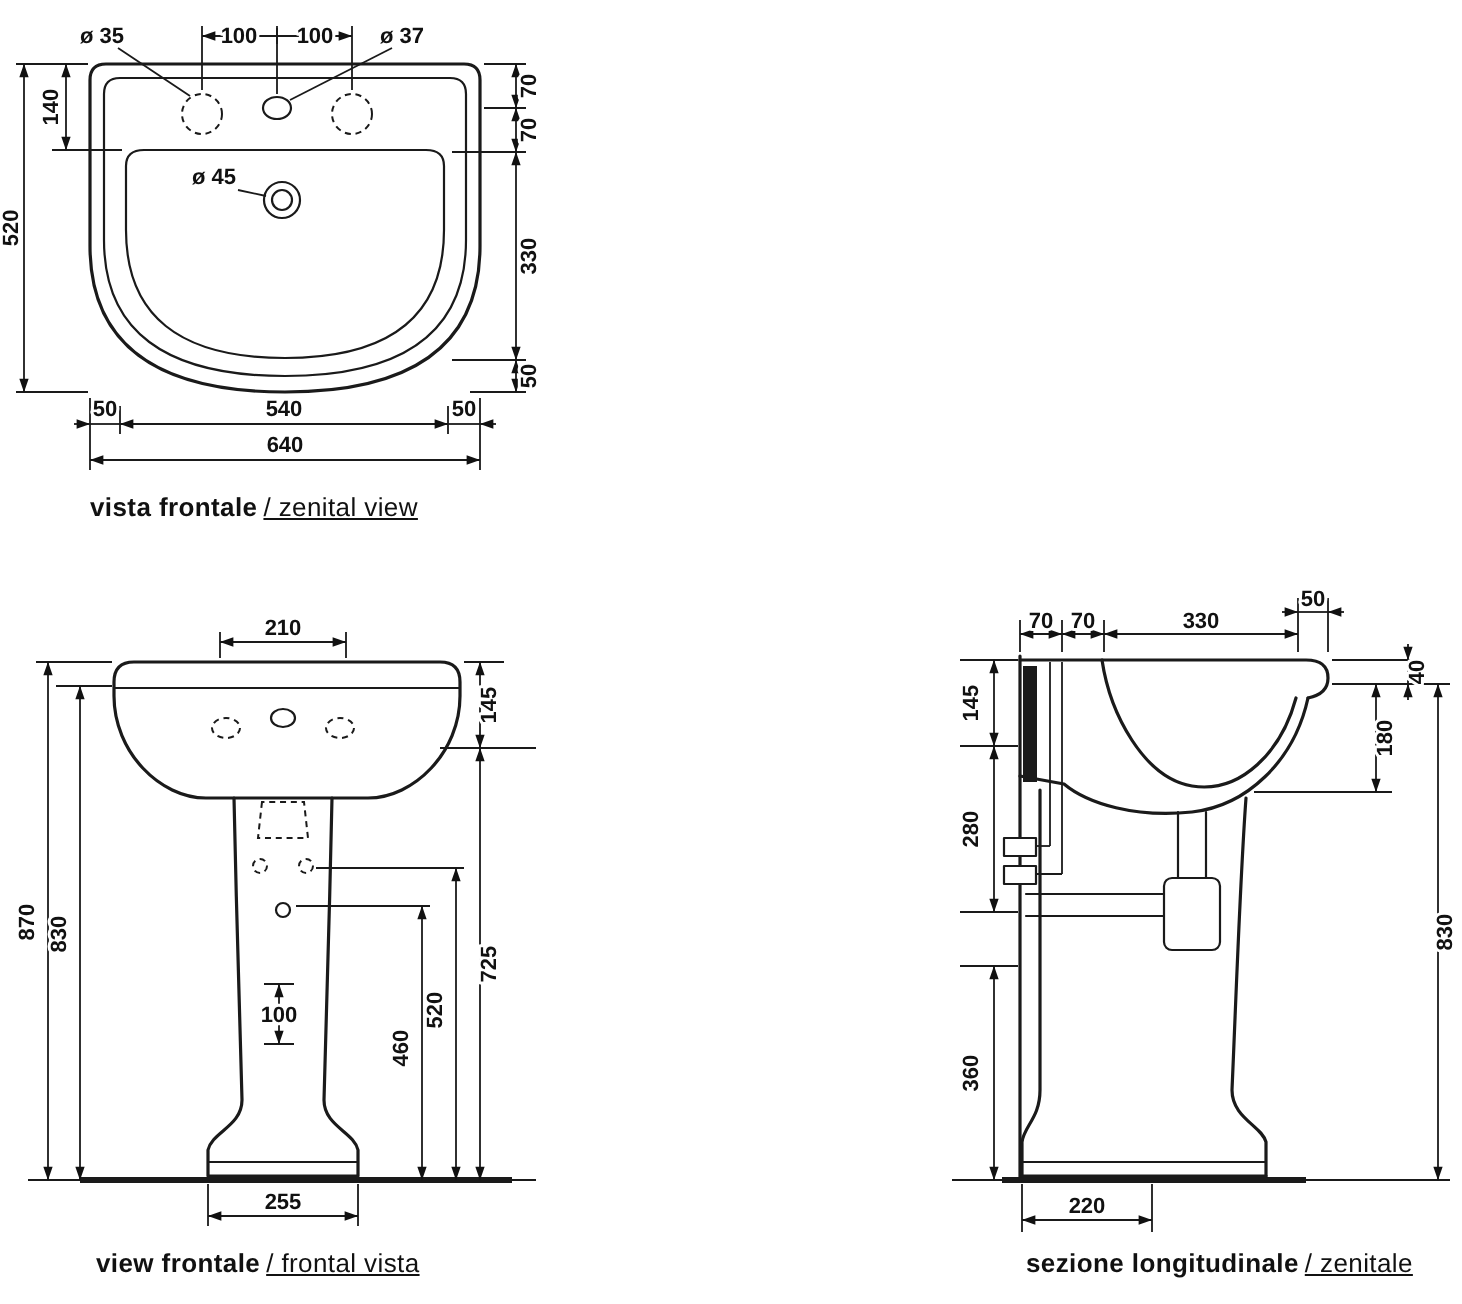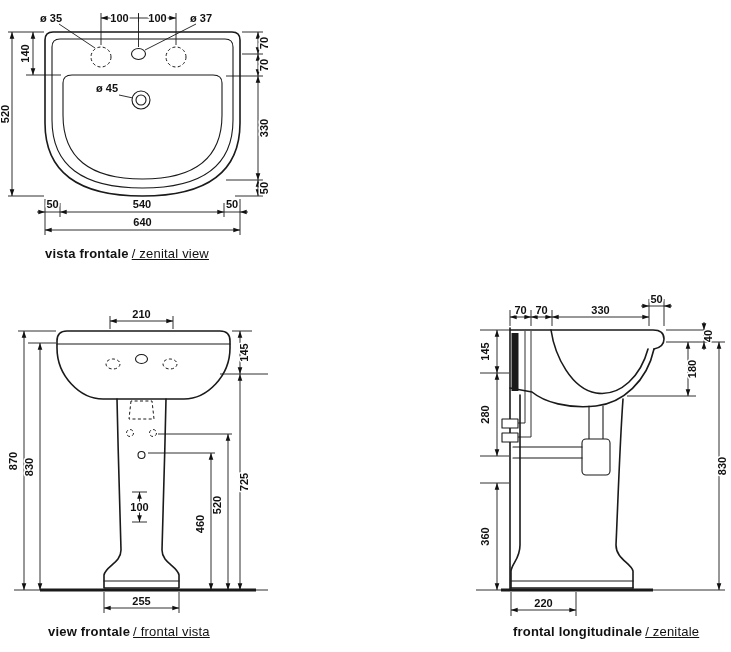--- a/index.html
+++ b/index.html
@@ -197,16 +197,16 @@
       <text class="dt" x="241" y="74" transform="rotate(-90 241 74)">180</text>
       <line class="dim" x1="264" y1="47" x2="264" y2="295" marker-start="url(#arr)" marker-end="url(#arr)"></line>
       <text class="dt" x="271" y="171" transform="rotate(-90 271 171)">830</text>
 
       <path class="dim" d="M56 297 L56 321 M121 297 L121 321"></path>
       <line class="dim" x1="56" y1="315" x2="121" y2="315" marker-start="url(#arr)" marker-end="url(#arr)"></line>
       <text class="dt" x="88.5" y="311.5">220</text>
     </g>
   </svg>
   <div class="caption" style="left:513px;top:624px">
-    <span class="cb">frontal longitudinale</span><span class="cr">/ zenitale</span>
+    <span class="cb">sezione longitudinale</span><span class="cr">/ zenitale</span>
   </div>
 
 </div>
 
 </body></html>

